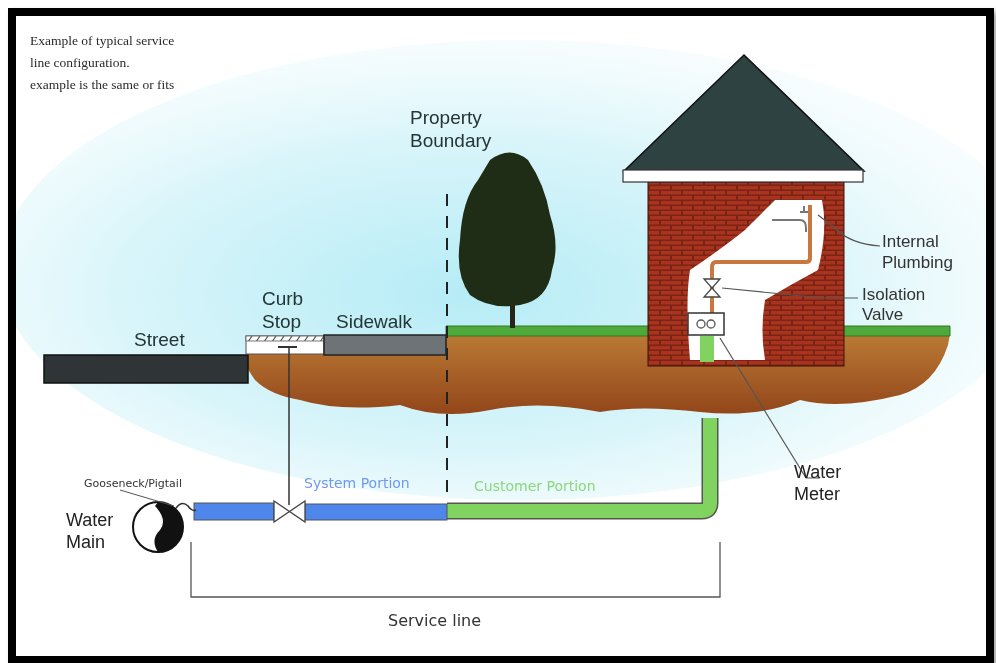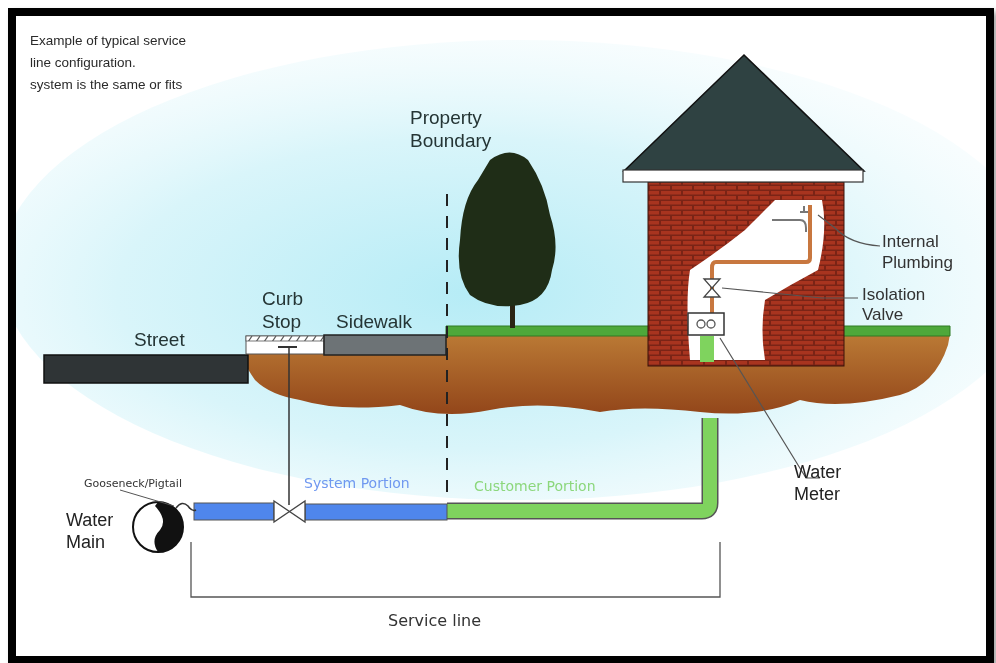--- a/index.html
+++ b/index.html
@@ -1,19 +1,19 @@
 <!DOCTYPE html>
 <html><head>
 <meta charset="utf-8">
 <style>
   html, body { margin:0; padding:0; background:#ffffff; }
   body { width:996px; height:663px; position:relative; overflow:hidden; font-family:"Liberation Sans", sans-serif; }
   .frame { position:absolute; left:8px; top:8px; width:970px; height:640px; border:8px solid #000; box-sizing:content-box; background:#fff; box-shadow: 4px 4px 6px rgba(0,0,0,0.35); overflow:hidden; }
   svg { position:absolute; left:0; top:0; }
-  .note { position:absolute; left:14px; top:14px; font-family:Liberation Sans, sans-serif; font-size:13.5px; line-height:22px; color:#2a2a2a; width:230px; }
+  .note { position:absolute; left:14px; top:14px; font-family:Liberation Serif, serif; font-size:13.5px; line-height:22px; color:#2a2a2a; width:230px; }
   .note div { white-space:nowrap; }
 </style>
 </head>
 <body>
 
 <div class="frame">
 <svg width="970" height="640" viewBox="16 16 970 640">
   <defs>
     <radialGradient id="sky" cx="0.45" cy="0.55" r="0.75">
       <stop offset="0" stop-color="#b6ecf6"></stop>
@@ -126,15 +126,15 @@
   </text>
   <text x="84" y="487" font-size="11" fill="#333" font-family="DejaVu Sans, sans-serif">Gooseneck/Pigtail</text>
   <text x="304" y="488" font-size="14" fill="#6f98f0" font-family="DejaVu Sans, sans-serif">System Portion</text>
   <text x="474" y="491" font-size="14" fill="#8cd77c" font-family="DejaVu Sans, sans-serif">Customer Portion</text>
   <text x="388" y="626" font-size="16" fill="#333" font-family="DejaVu Sans, sans-serif">Service line</text>
 </svg>
 
 <div class="note">
   <div>Example of typical service</div>
   <div>line configuration.</div>
-  <div>system is the same or fits</div>
+  <div>example is the same or fits</div>
 </div>
 </div>
 
 </body></html>

